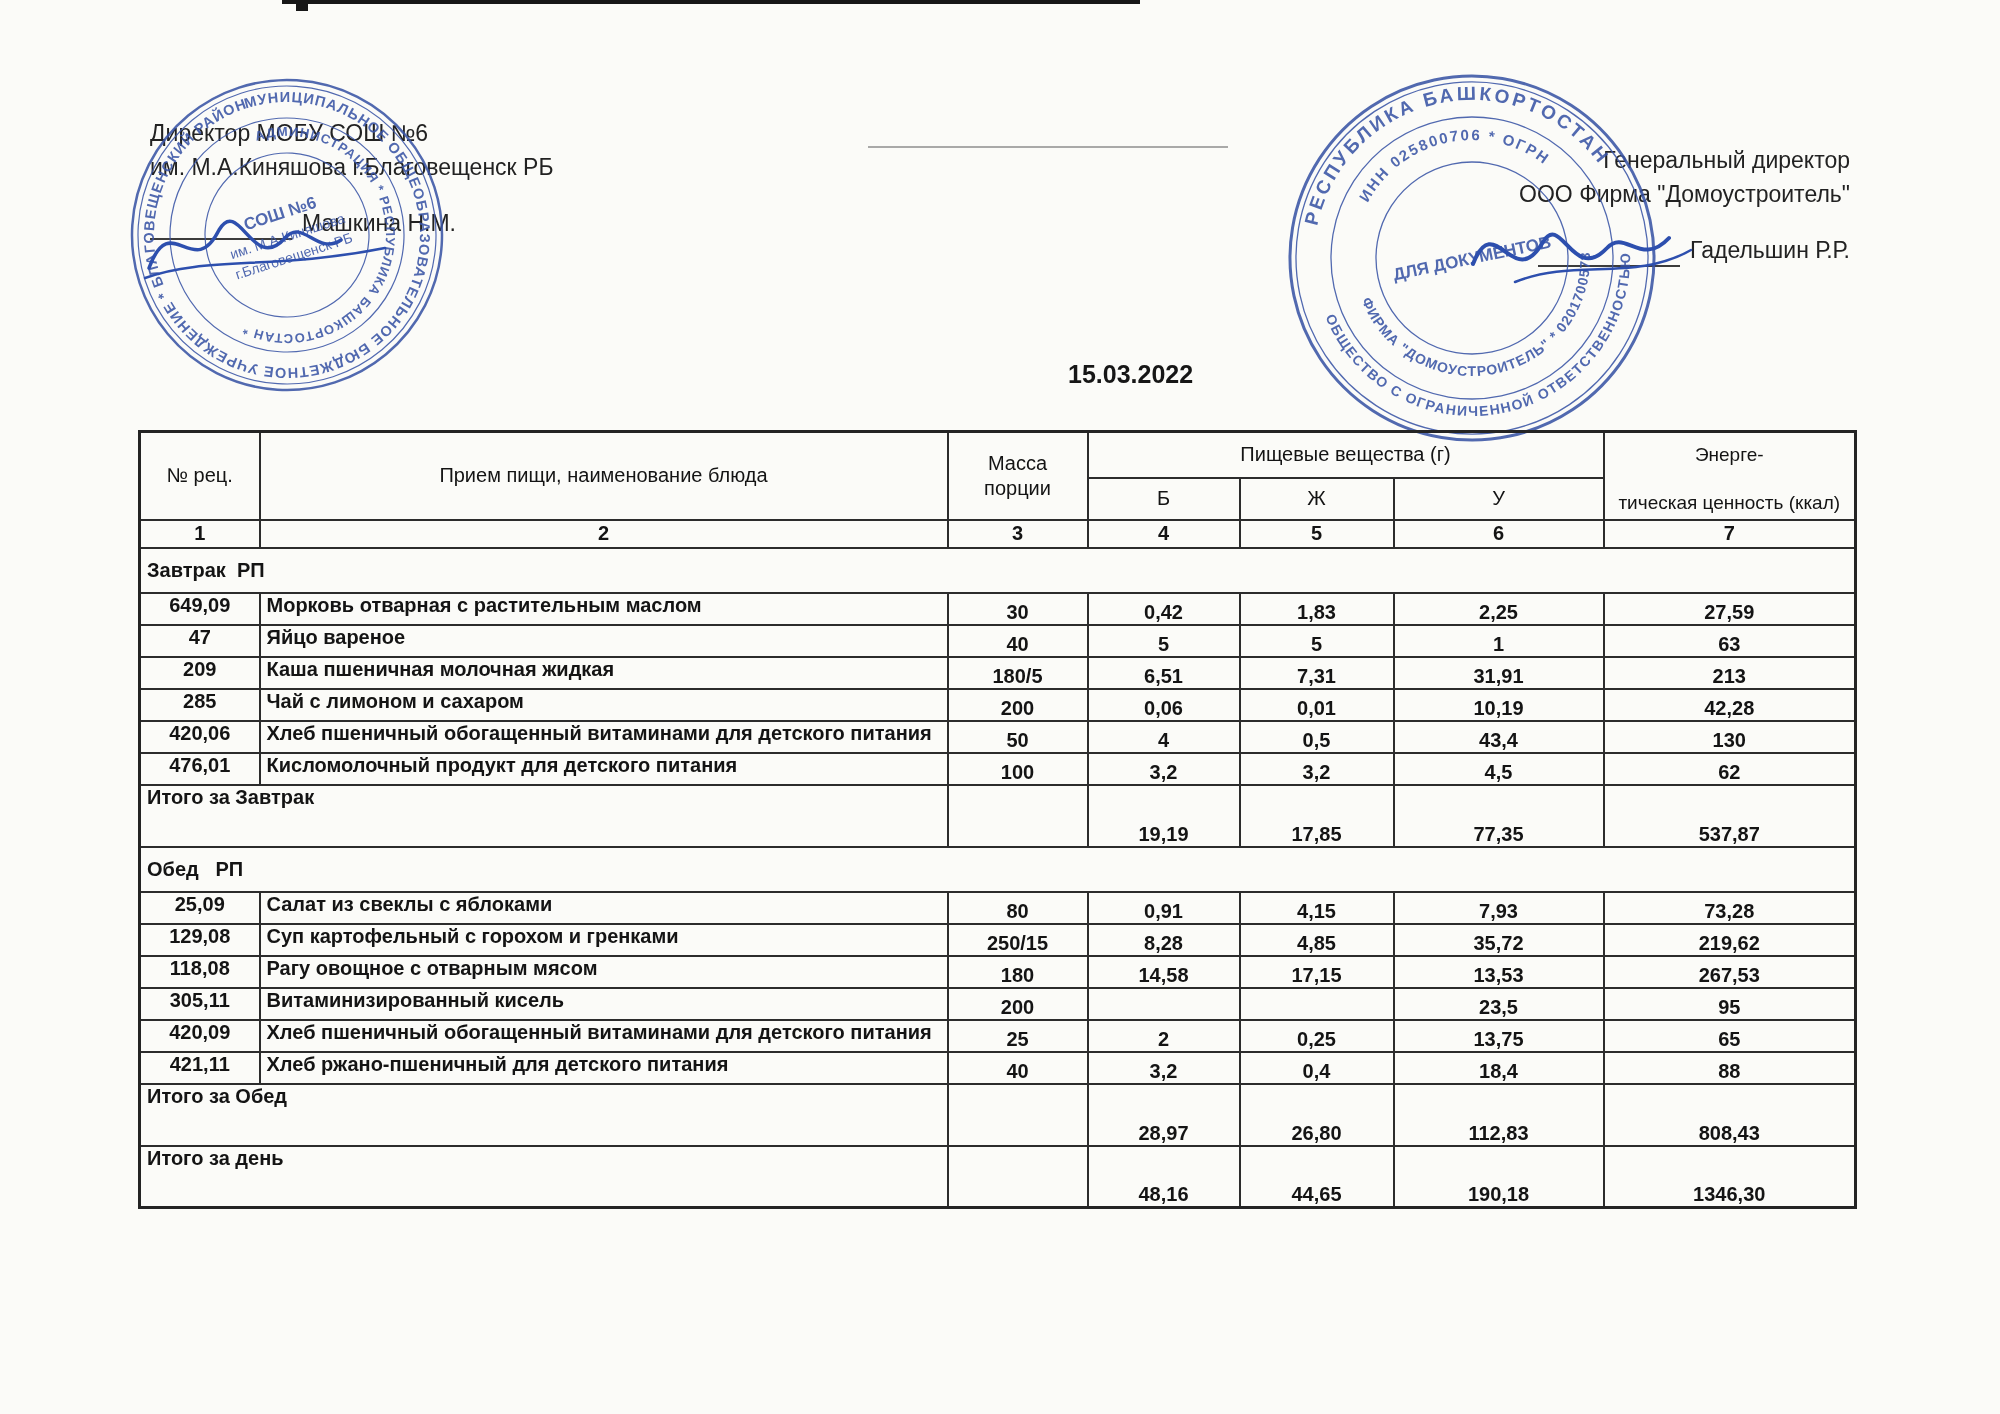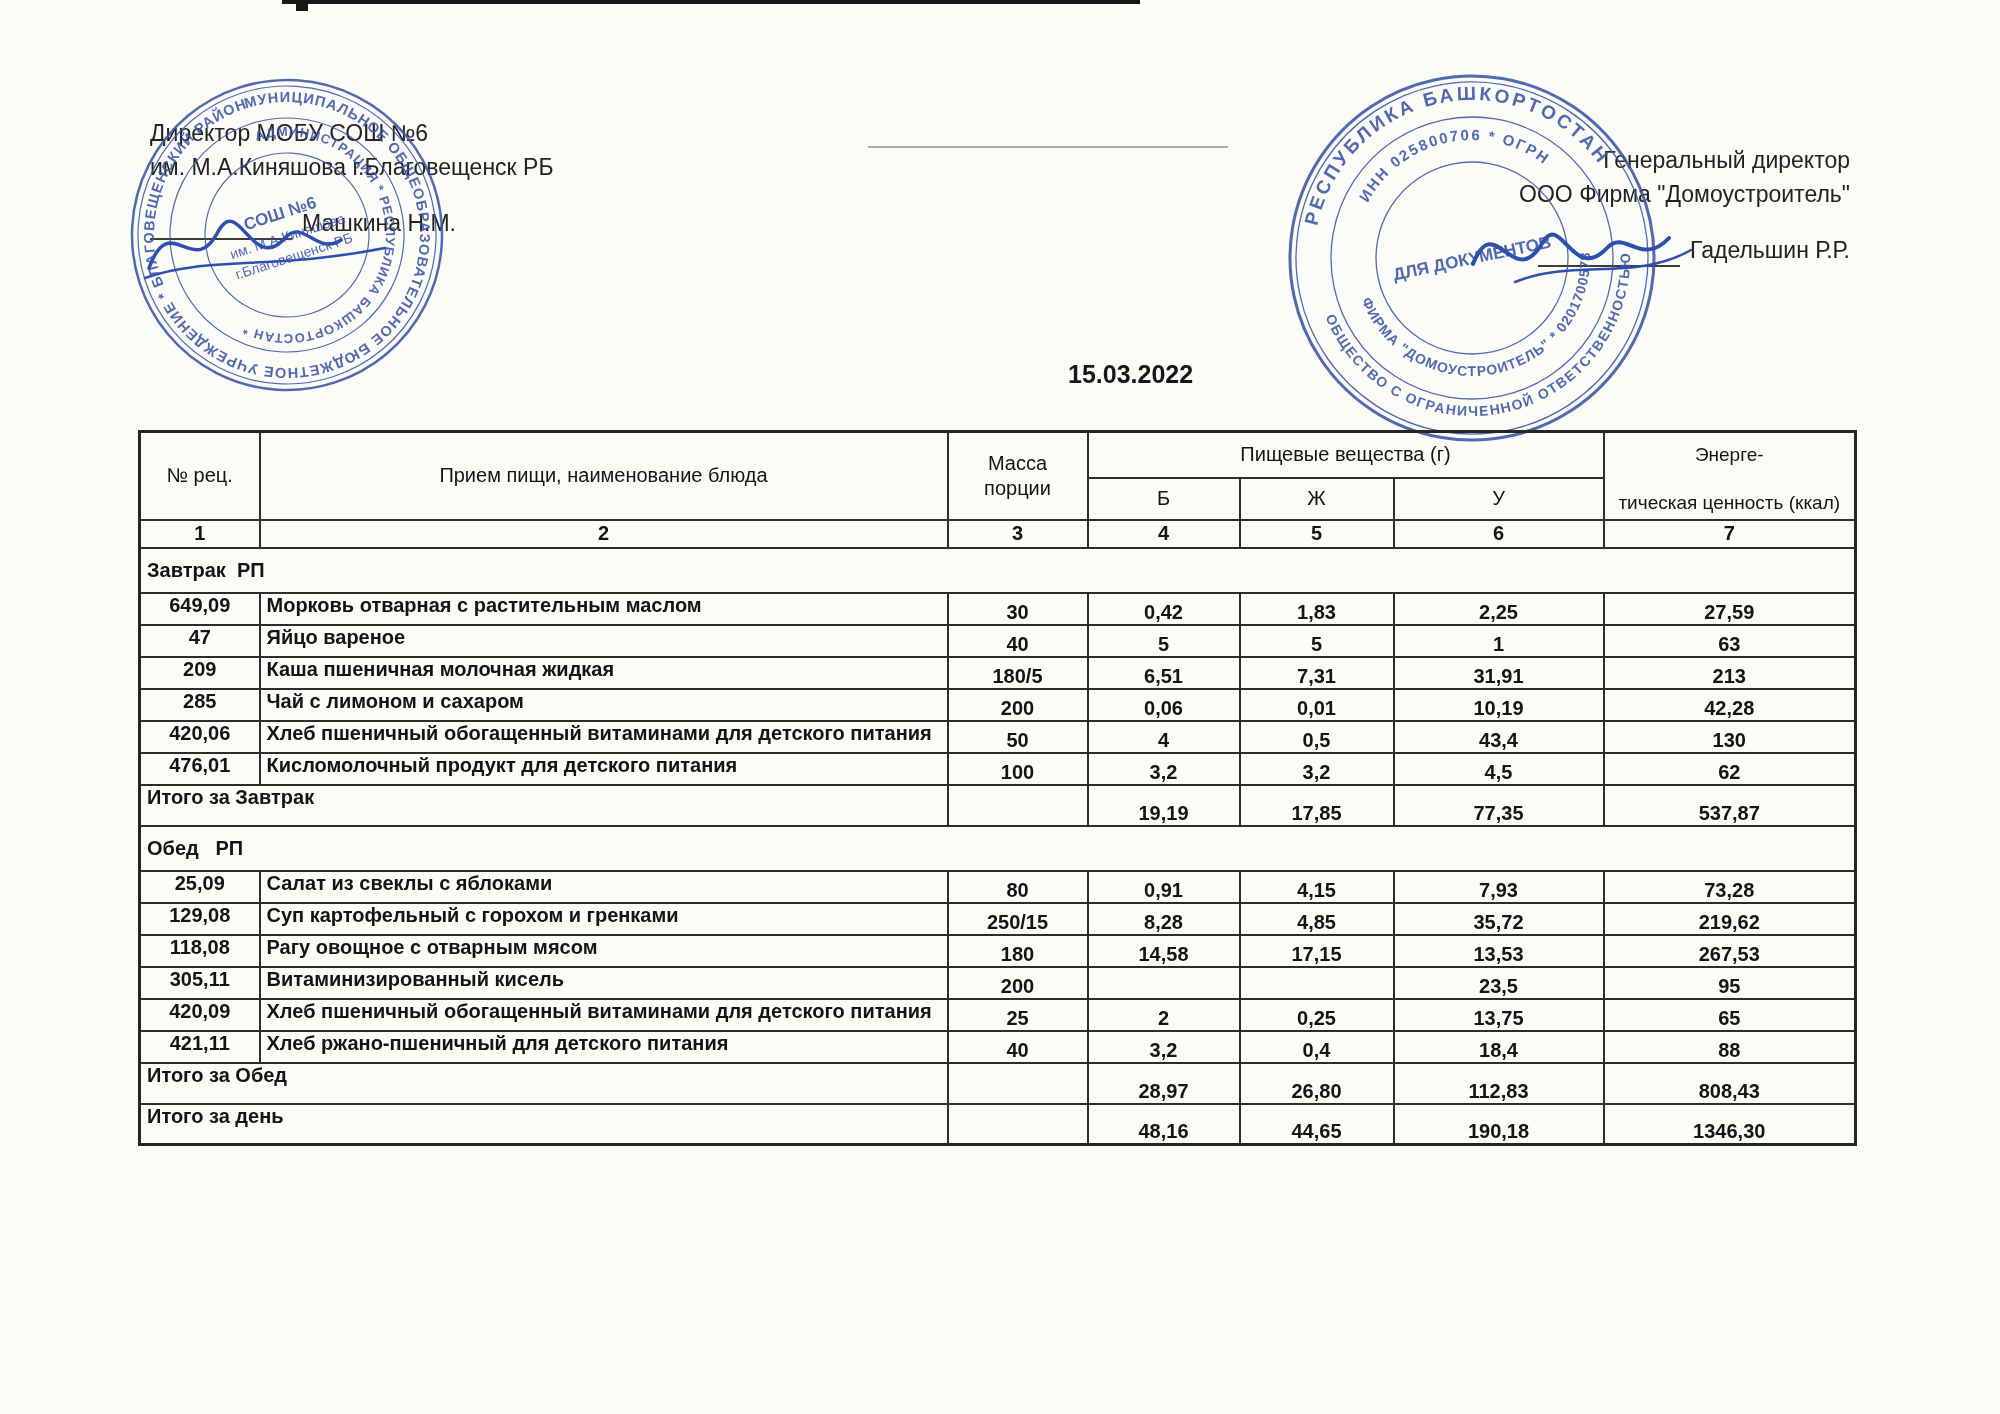--- a/index.html
+++ b/index.html
@@ -30,21 +30,21 @@
   #menu-table thead th{font-weight:400;text-align:center;vertical-align:middle;line-height:1.25;}
   #menu-table thead .hdr-num{font-weight:700;}
   .energy-cell{vertical-align:top !important;font-size:19px !important;}
   .energy-cell .l1{margin-top:10px;margin-bottom:24px;}
   .section-cell{font-weight:700;text-align:left;white-space:pre;font-size:21px;vertical-align:middle;}
   .num-cell{text-align:center;vertical-align:top;padding-top:3px;font-weight:700;}
   .name-cell{text-align:left;vertical-align:top;padding-top:3px;font-weight:700;}
   .val-cell{text-align:center;vertical-align:bottom;padding-bottom:4px;font-weight:700;}
   .total-label-cell{font-weight:700;text-align:left;vertical-align:top;padding-top:3px;font-size:21px;}
   tr.hdr-a{height:46px;} tr.hdr-b{height:42px;} tr.hdr-c{height:28px;}
-  tr.section-row{height:45px;} tr.dish-row{height:32px;} tr.total-row{height:41px;}
+  tr.section-row{height:45px;} tr.dish-row{height:32px;} tr.total-row{height:62px;}
 
   .stamp{opacity:.88;}
   .sig-svg path{stroke:#2d4fae;fill:none;stroke-linecap:round;}
 </style>
 </head>
 <body>
 
 <div class="abs artifact" style="left:282px;top:0;width:858px;height:4px;"></div>
 <div class="abs artifact" style="left:296px;top:0;width:12px;height:11px;"></div>
 <div class="abs" style="left:868px;top:146px;width:360px;height:2px;background:#666;opacity:.55;"></div>

